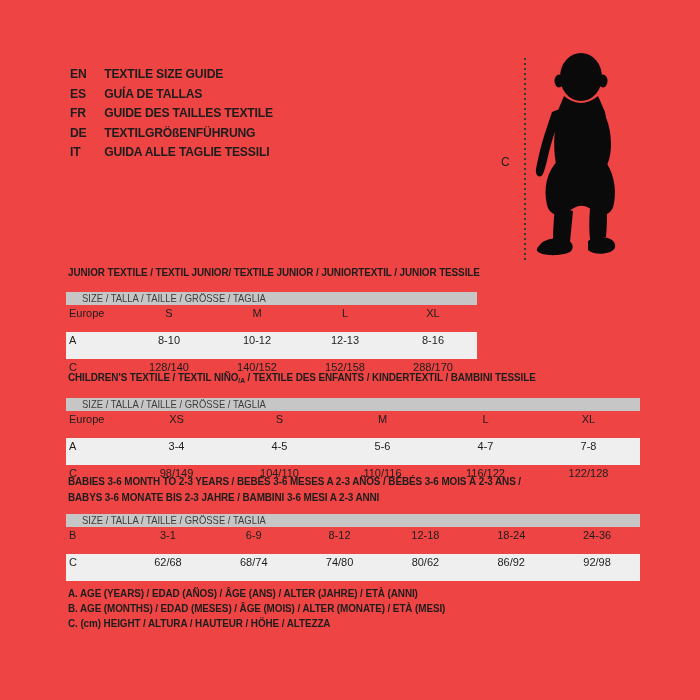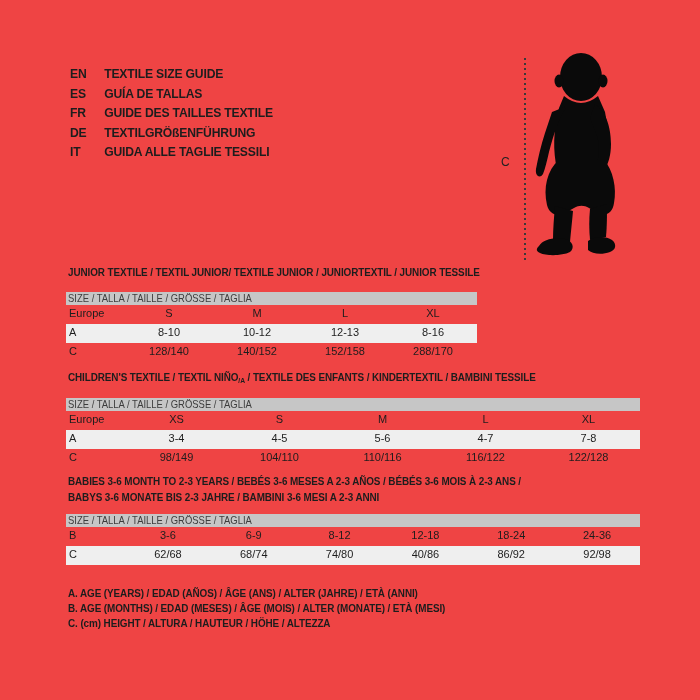--- a/index.html
+++ b/index.html
@@ -20,23 +20,23 @@
   .fig-c{position:absolute;left:501px;top:155px;font-size:12px;color:#222;}
   .fig-svg{position:absolute;left:534px;top:50px;}
 
   
   .section-heading{position:absolute;left:68px;font-weight:bold;font-size:11px;letter-spacing:-0.1px;}
   .sub{font-size:7.5px;vertical-align:-2px;}
   .heading-2line{line-height:15.5px;}
 
   
   .size-table{position:absolute;left:66px;font-size:11px;}
-  .size-bar{height:13px;background:#c6c6c6;color:#3c3c3c;font-size:10.5px;line-height:13px;padding-left:2px;}
+  .size-bar{height:13px;background:#c6c6c6;color:#3c3c3c;font-size:10.5px;line-height:13px;padding-left:16px;}
   .size-bar span{display:inline-block;}
-  .t-row{display:flex;height:19px;line-height:17px;}
+  .t-row{display:flex;height:27px;line-height:17px;}
   .t-row.shaded{background:#efefef;}
   .t-label{width:56px;padding-left:3px;}
   .t-cell{flex:1;text-align:center;}
 
   
   .footnotes{position:absolute;left:68px;top:586px;font-weight:bold;font-size:11px;line-height:15px;letter-spacing:-0.1px;}
 </style>
 </head>
 <body>
 
@@ -147,33 +147,33 @@
   <div class="section-heading condensed heading-2line" style="top:474px;">
     <div>BABIES 3-6 MONTH TO 2-3 YEARS / BEBÉS 3-6 MESES A 2-3 AÑOS / BÉBÉS 3-6 MOIS À 2-3 ANS /</div>
     <div>BABYS 3-6 MONATE BIS 2-3 JAHRE / BAMBINI 3-6 MESI A 2-3 ANNI</div>
   </div>
   <div class="size-table" style="top:514px;width:574px;">
     <div class="size-bar">
       <span class="condensed">SIZE / TALLA / TAILLE / GRÖSSE / TAGLIA</span>
     </div>
     <div class="t-row">
       <span class="t-label">B</span>
-      <span class="t-cell">3-6</span>
+      <span class="t-cell">3-1</span>
       <span class="t-cell">6-9</span>
       <span class="t-cell">8-12</span>
       <span class="t-cell">12-18</span>
       <span class="t-cell">18-24</span>
       <span class="t-cell">24-36</span>
     </div>
     <div class="t-row shaded">
       <span class="t-label">C</span>
       <span class="t-cell">62/68</span>
       <span class="t-cell">68/74</span>
       <span class="t-cell">74/80</span>
-      <span class="t-cell">40/86</span>
+      <span class="t-cell">80/62</span>
       <span class="t-cell">86/92</span>
       <span class="t-cell">92/98</span>
     </div>
   </div>
 
   <div class="footnotes condensed">
     <div>A. AGE (YEARS) / EDAD (AÑOS) / ÂGE (ANS) / ALTER (JAHRE) / ETÀ (ANNI)</div>
     <div>B. AGE (MONTHS) / EDAD (MESES) / ÂGE (MOIS) / ALTER (MONATE) / ETÀ (MESI)</div>
     <div>C. (cm) HEIGHT / ALTURA / HAUTEUR / HÖHE / ALTEZZA</div>
   </div>

